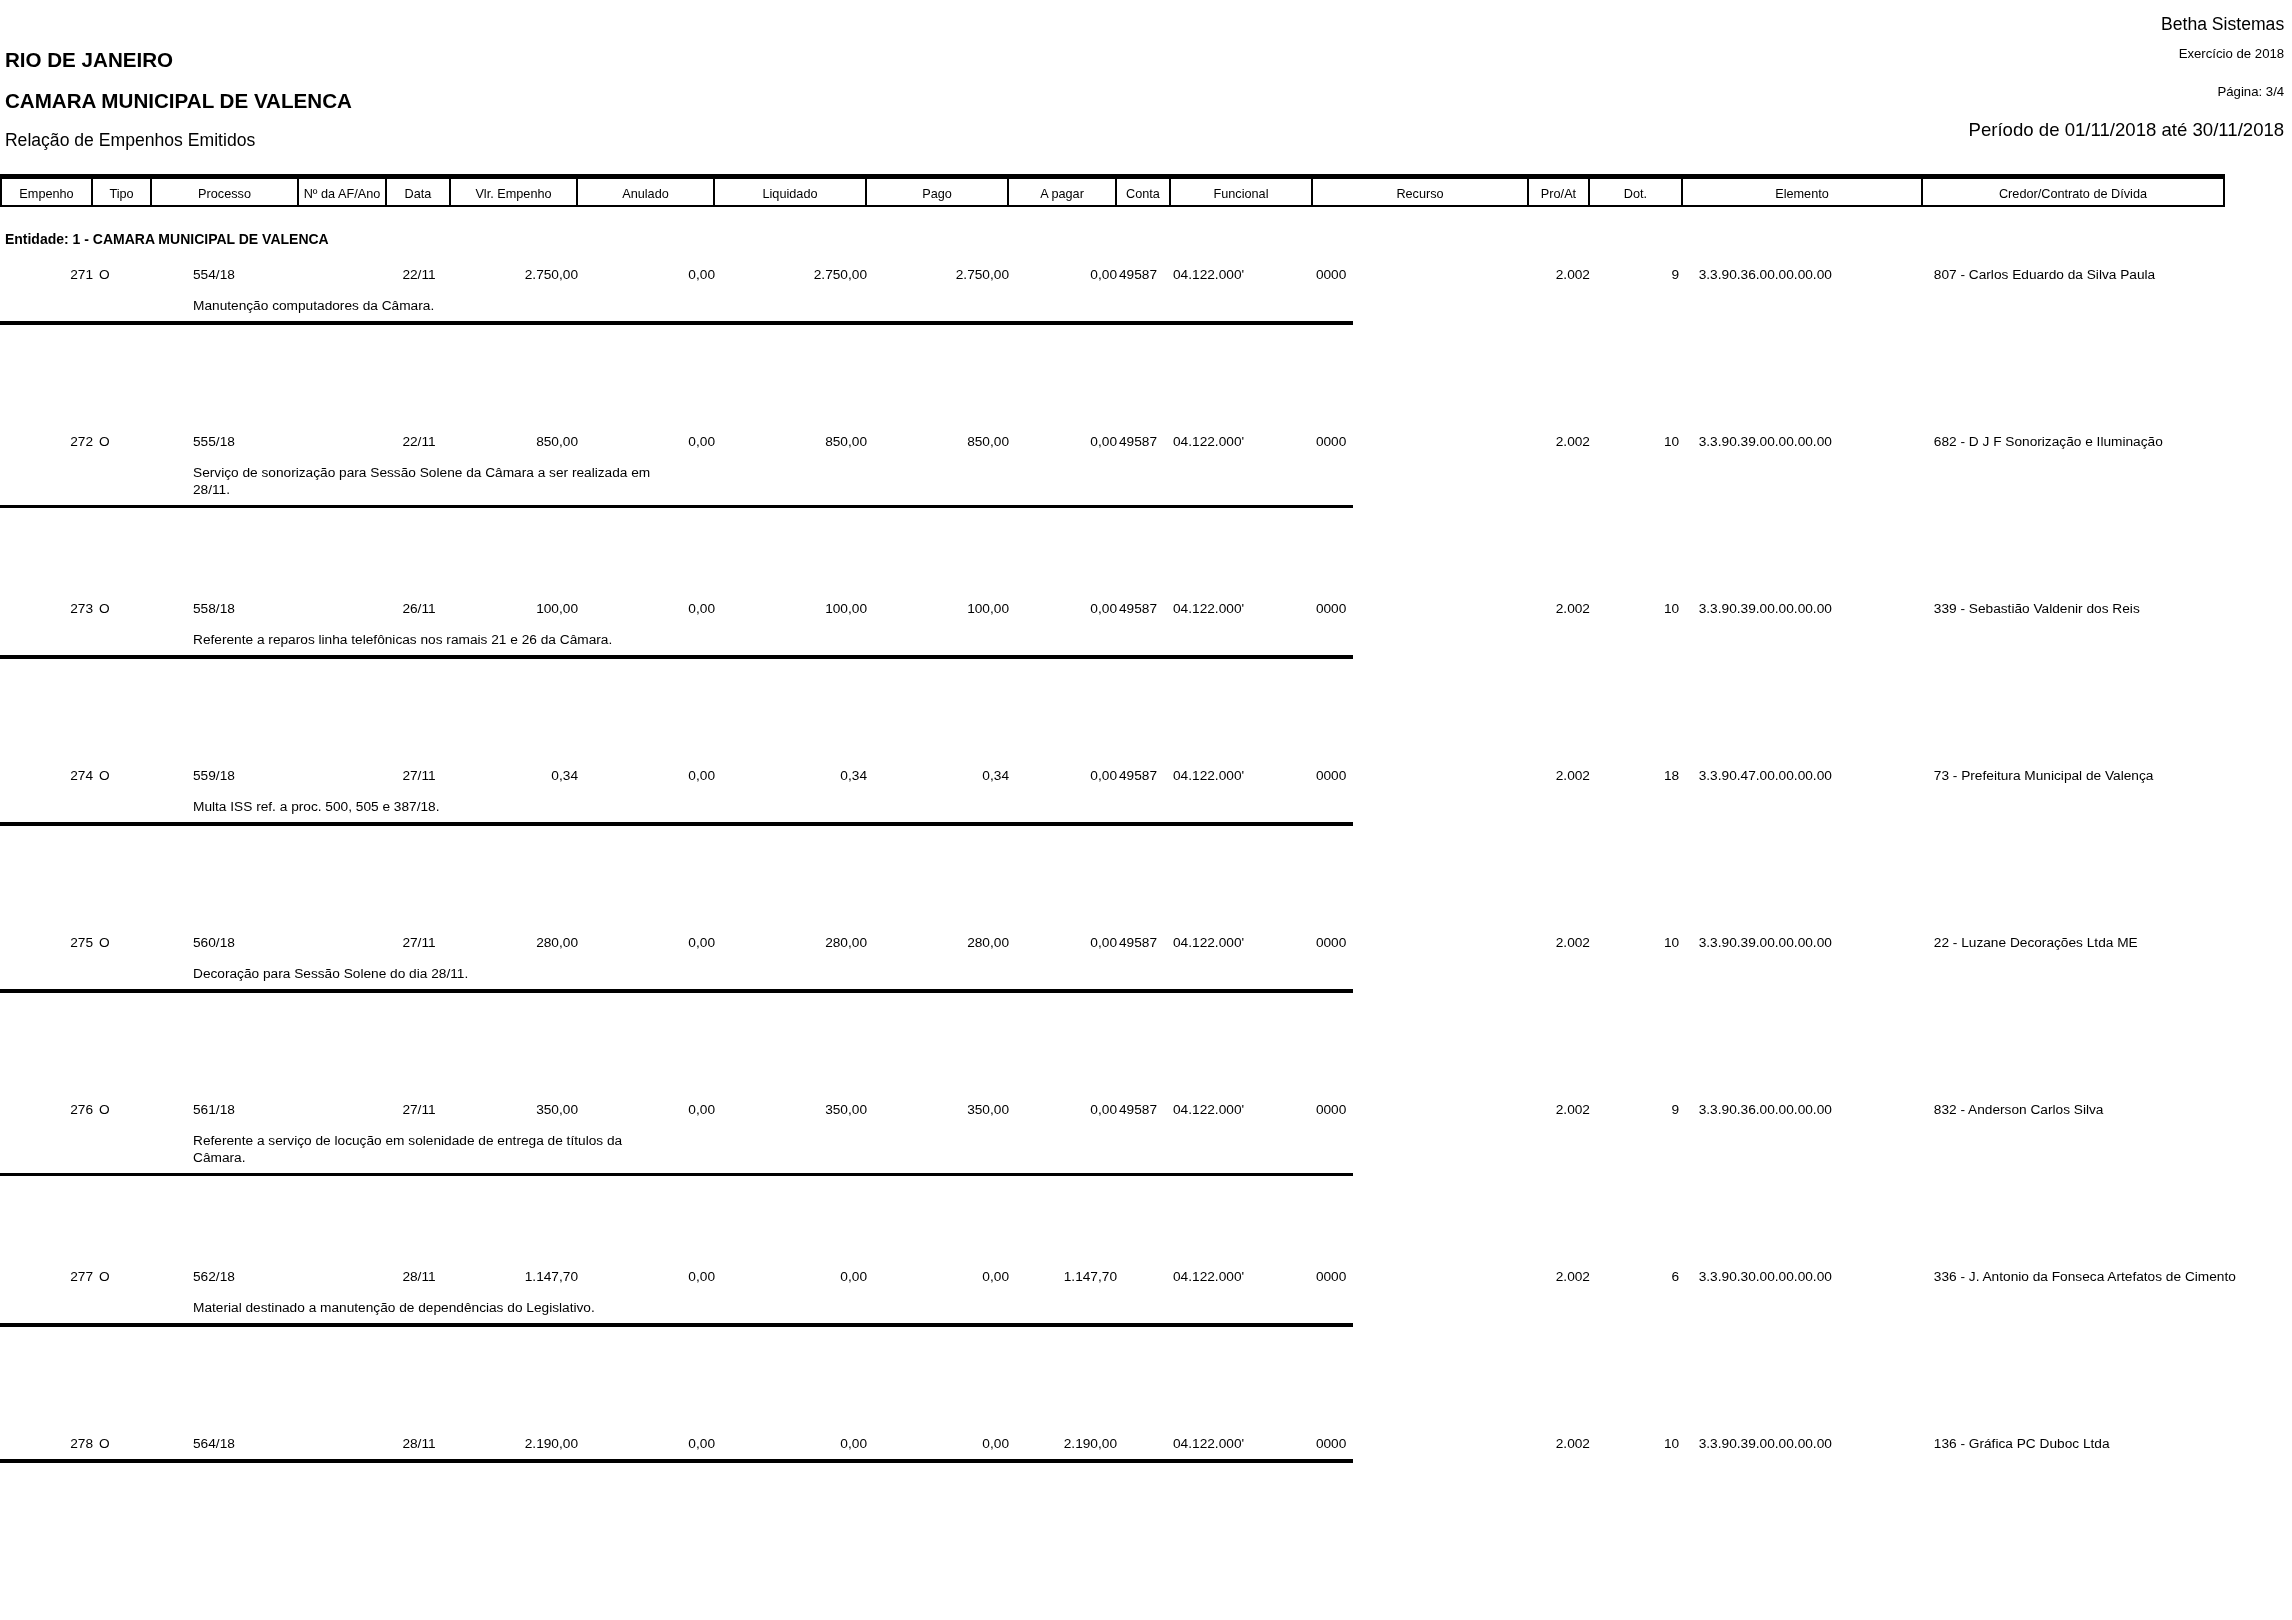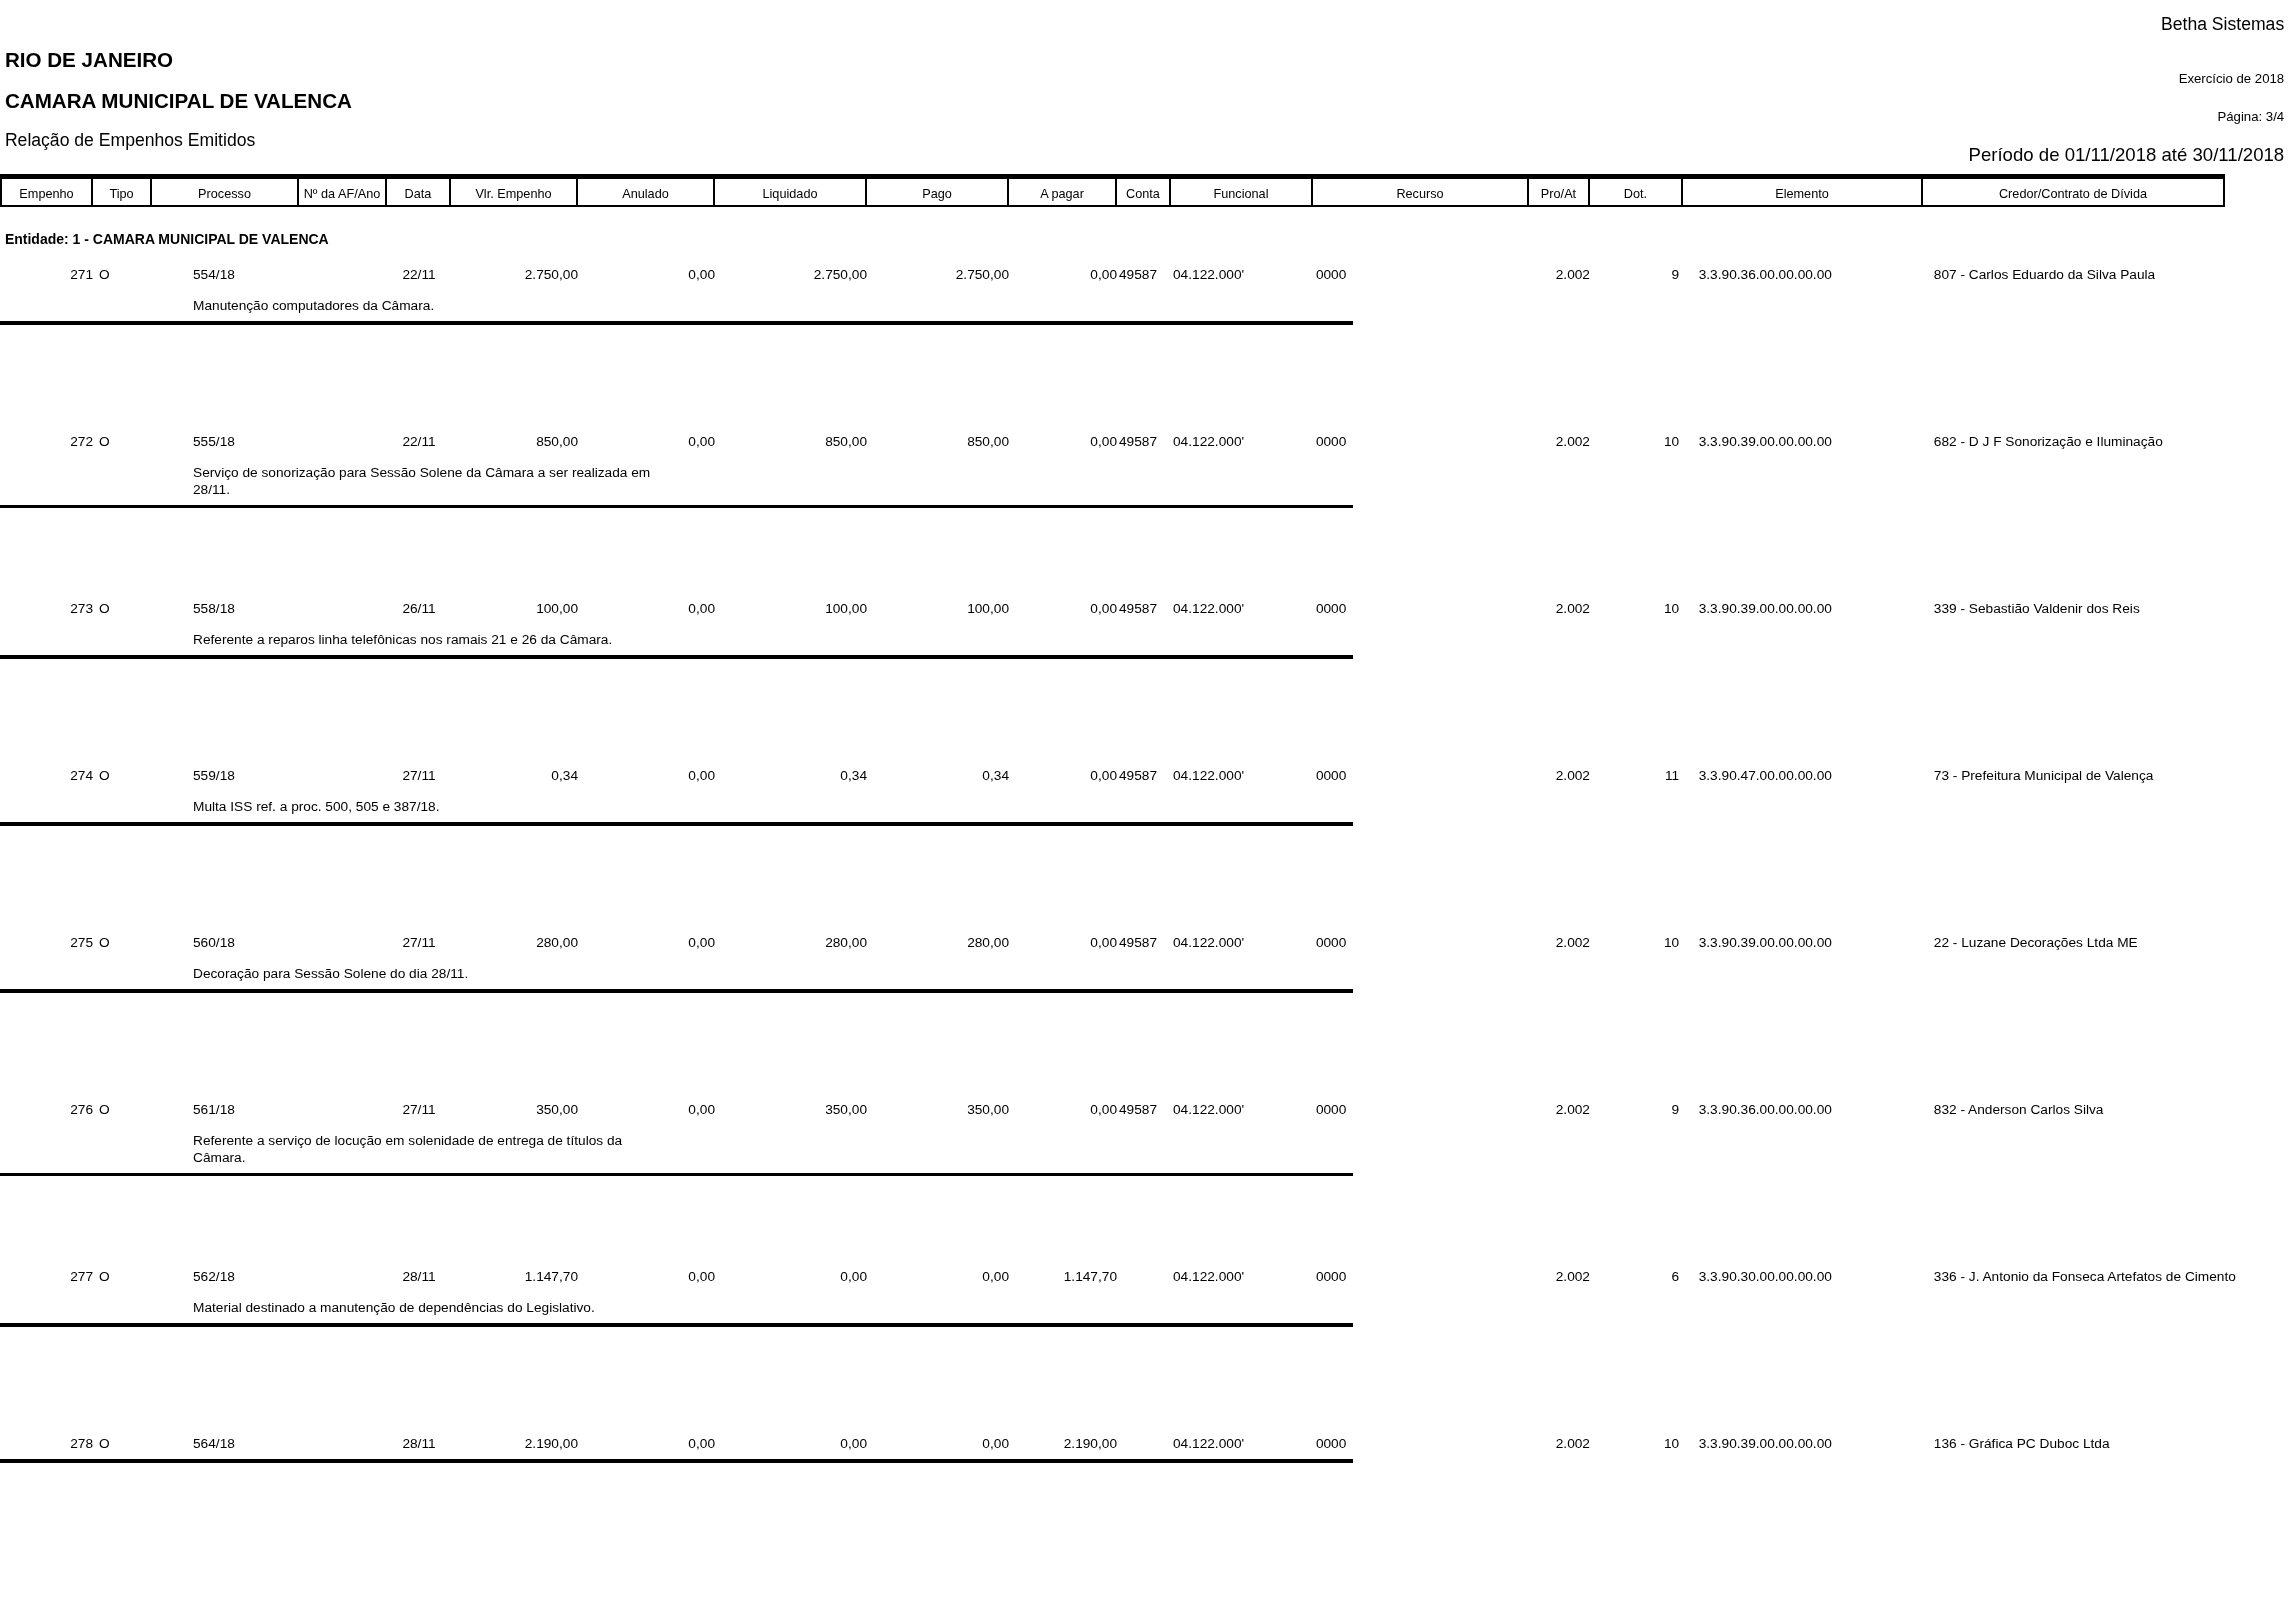--- a/index.html
+++ b/index.html
@@ -8,21 +8,21 @@
     font-family:"Liberation Sans", sans-serif;color:#000;
     -webkit-font-smoothing:antialiased;
   }
   
   .hdr-left{position:absolute;left:4.9px;top:47px;}
   .city{font-size:20.6px;font-weight:bold;line-height:25.5px;}
   .org{font-size:20.6px;font-weight:bold;line-height:25.5px;margin-top:15.7px;}
   .rpt-title{font-size:17.6px;line-height:21.6px;margin-top:16.7px;}
   .hdr-right{position:absolute;right:8.8px;top:13.7px;text-align:right;}
   .vendor{font-size:17.6px;line-height:21.6px;}
-  .exercise{font-size:13.2px;line-height:15.7px;margin-top:36px;}
+  .exercise{font-size:13.2px;line-height:15.7px;margin-top:11px;}
   .pagenum{font-size:13.2px;line-height:15.7px;margin-top:22.5px;}
   .period{font-size:18.6px;line-height:22.5px;margin-top:18.6px;}
   
   .top-rule{position:absolute;left:0;top:174px;width:2225px;height:2.9px;background:#000;}
   .grid{display:grid;grid-template-columns:93px 59px 147px 88px 64px 127px 137px 152px 142px 108px 54px 142px 216px 61px 93px 240px 302px;}
   .hdr-grid{position:absolute;left:0;top:177px;width:2021px;}
   .hdr-cell{
     border:2px solid #000;border-left:none;height:30px;line-height:30px;
     text-align:center;font-size:12.7px;overflow:hidden;white-space:nowrap;
     box-sizing:border-box;
@@ -178,21 +178,21 @@
         <div class="cell">27/11</div>
         <div class="cell">0,34</div>
         <div class="cell">0,00</div>
         <div class="cell">0,34</div>
         <div class="cell">0,34</div>
         <div class="cell">0,00</div>
         <div class="cell">49587</div>
         <div class="cell">04.122.000'</div>
         <div class="cell">0000</div>
         <div class="cell">2.002</div>
-        <div class="cell">11</div>
+        <div class="cell">18</div>
         <div class="cell">3.3.90.47.00.00.00.00</div>
         <div class="cell">73 - Prefeitura Municipal de Valença</div>
       </div>
       <div class="desc">Multa ISS ref. a proc. 500, 505 e 387/18.</div>
       <div class="sep"></div>
     </div>
     <div class="entry">
       <div class="grid row-grid">
         <div class="cell">275</div>
         <div class="cell">O</div>

